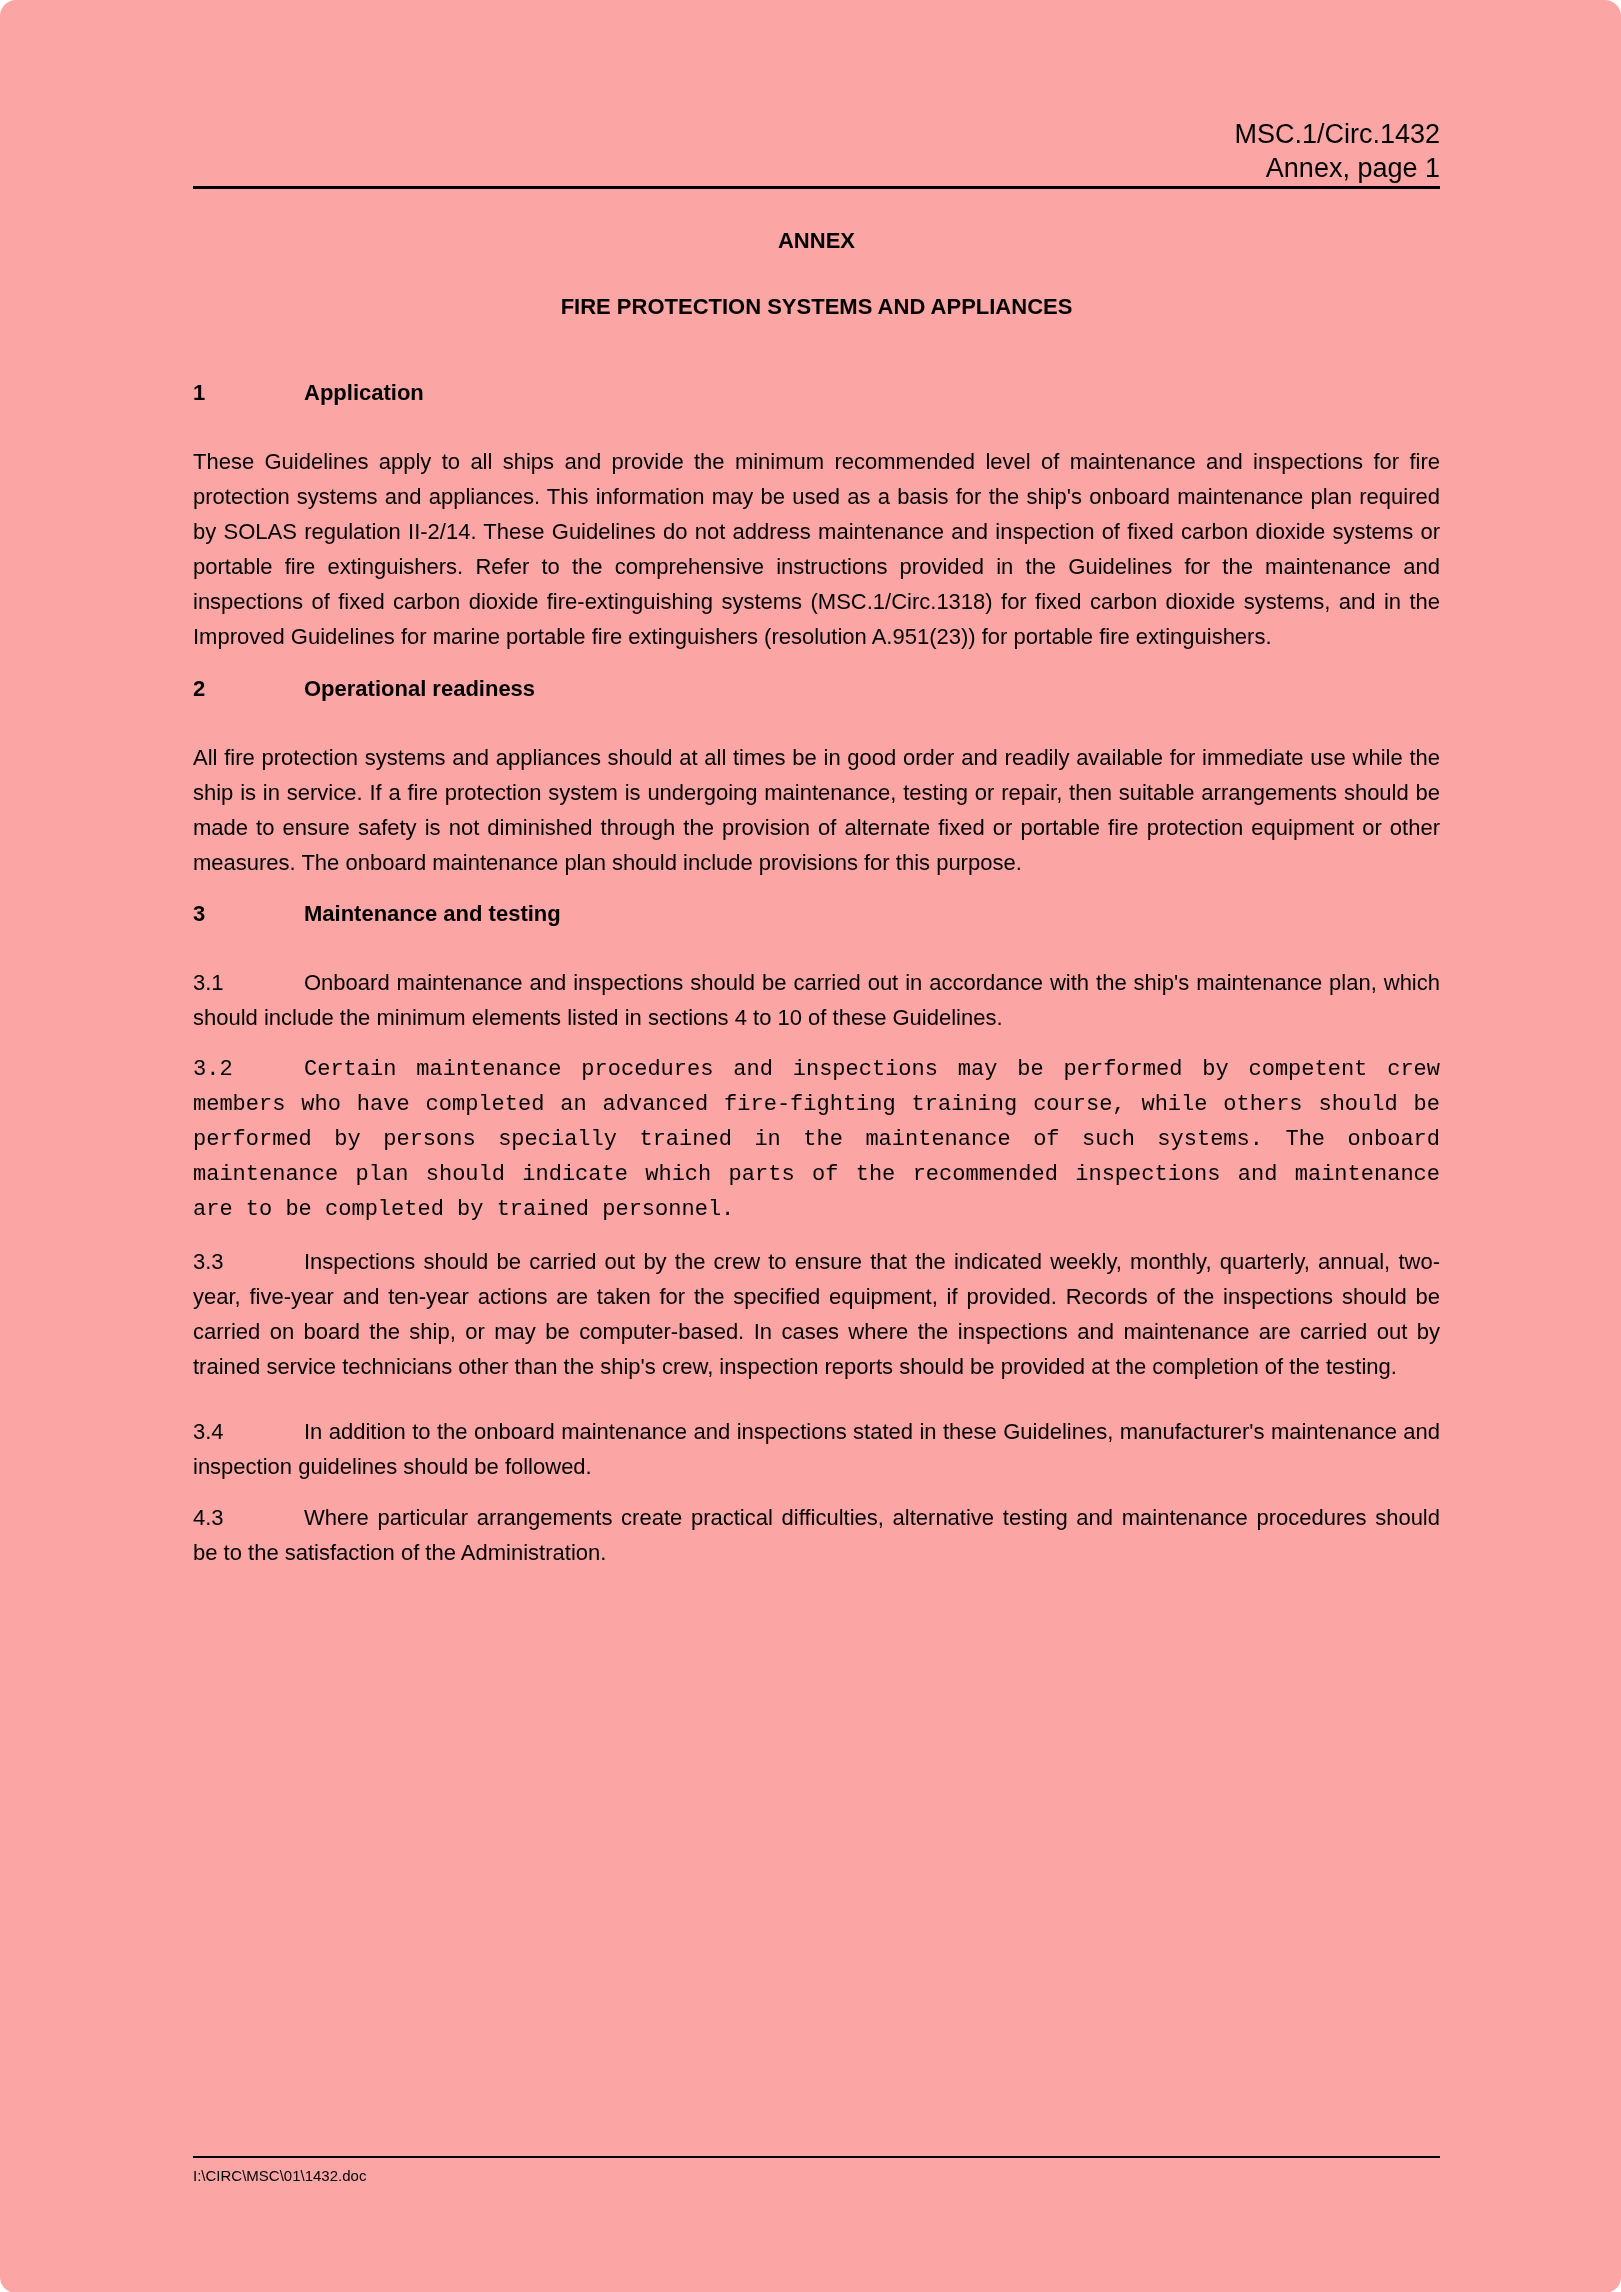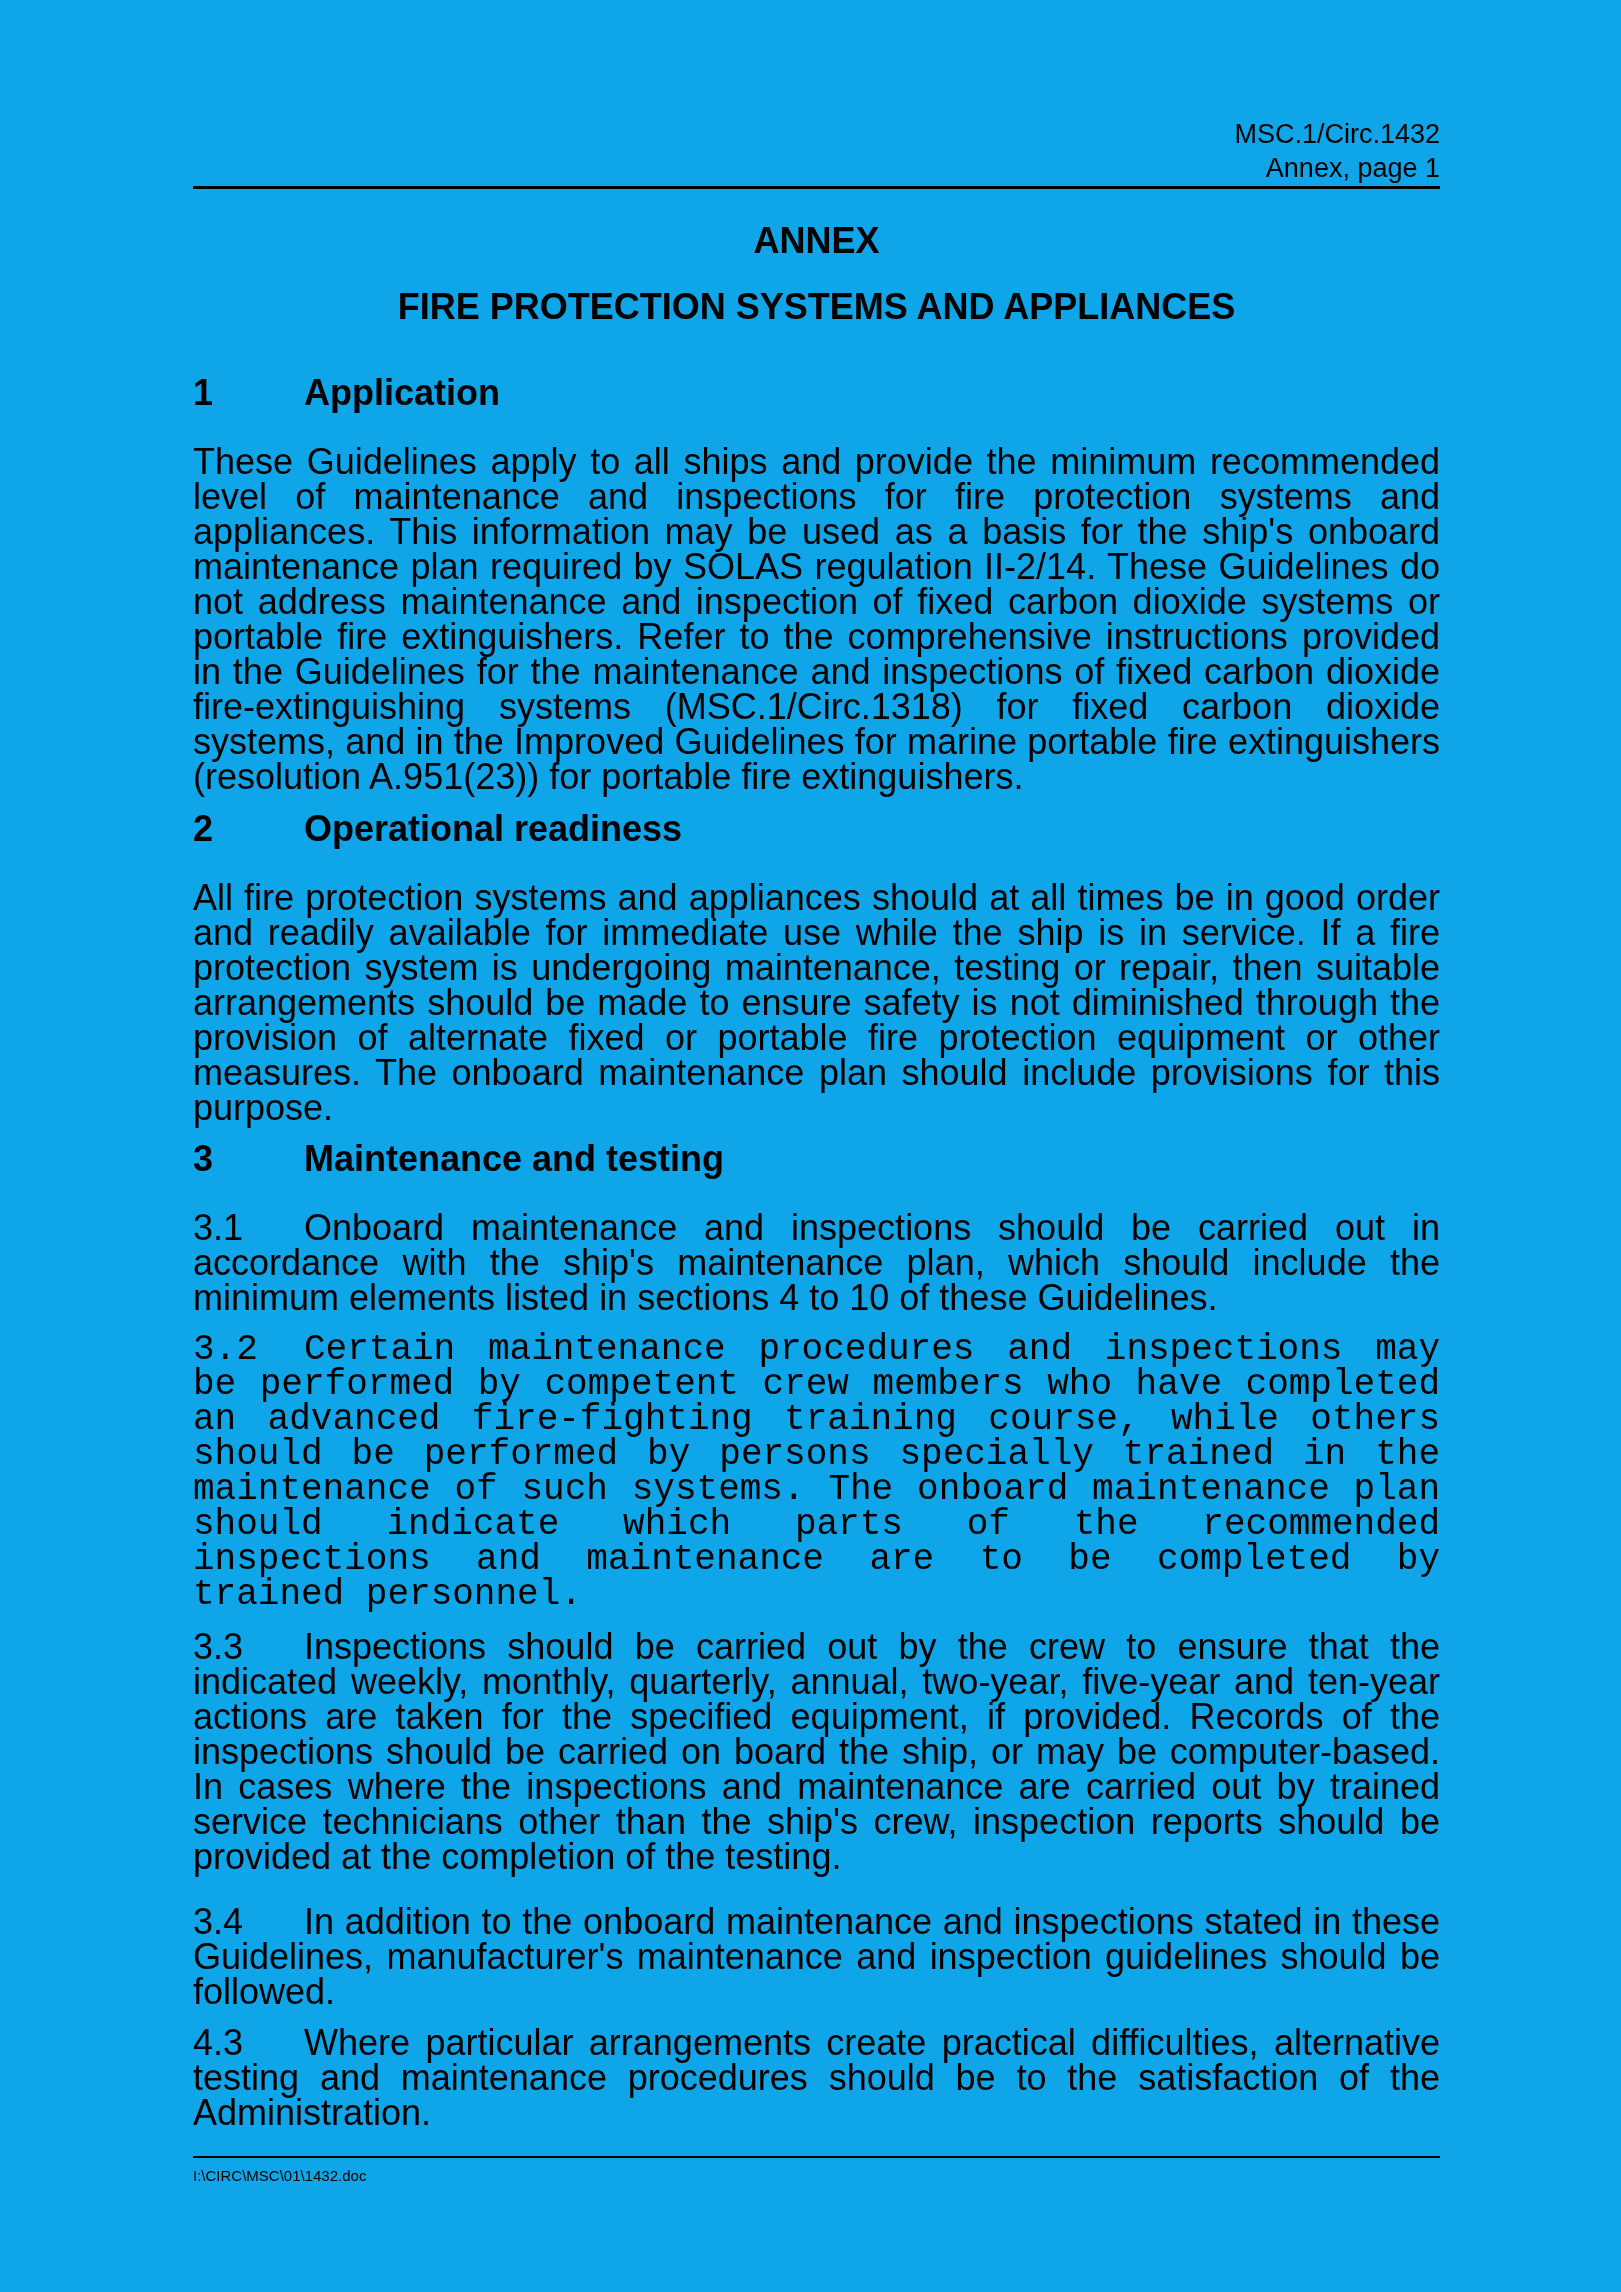--- a/index.html
+++ b/index.html
@@ -1,22 +1,22 @@
 <!DOCTYPE html>
 <html><head>
   <meta charset="utf-8">
   <style>
     html, body { margin: 0; padding: 0; background: #ffffff; }
     body { width: 1621px; height: 2293px; position: relative; overflow: hidden; }
-    .page { position: absolute; left: 0; top: 0; width: 1621px; height: 2293px; background: #0ea5e9; color: #000;
-      font-family: "Liberation Sans", sans-serif; }
+    .page { position: absolute; left: 0; top: 0; width: 1621px; height: 2293px; background: #fca5a5; color: #000;
+      font-family: "Liberation Sans", sans-serif; border-radius: 16px; }
     .header { position: absolute; left: 193px; top: 117px; width: 1247px; text-align: right;
       font-size: 27px; line-height: 34px; }
     .header-rule { position: absolute; left: 193px; top: 186px; width: 1247px; height: 2.9px; background: #000; }
-    .content { position: absolute; left: 193px; top: 223px; width: 1247px; font-size: 36px; line-height: 35px; }
+    .content { position: absolute; left: 193px; top: 223px; width: 1247px; font-size: 22px; line-height: 35px; }
     .annex { text-align: center; font-weight: bold; margin: 0; height: 34px; }
     .title { text-align: center; font-weight: bold; margin: 32px 0 0 0; }
     .heading { font-weight: bold; margin: 0; display: flex; }
     .heading .num { width: 111px; display: inline-block; }
     .para { text-align: justify; margin: 0; }
     .para .pnum { display: inline-block; width: 111px; }
     .footer-rule { position: absolute; left: 193px; top: 2156px; width: 1247px; height: 2px; background: #000; }
     .footer { position: absolute; left: 193px; top: 2163px; font-size: 15px; line-height: 25.5px; }
   </style>
 </head>

